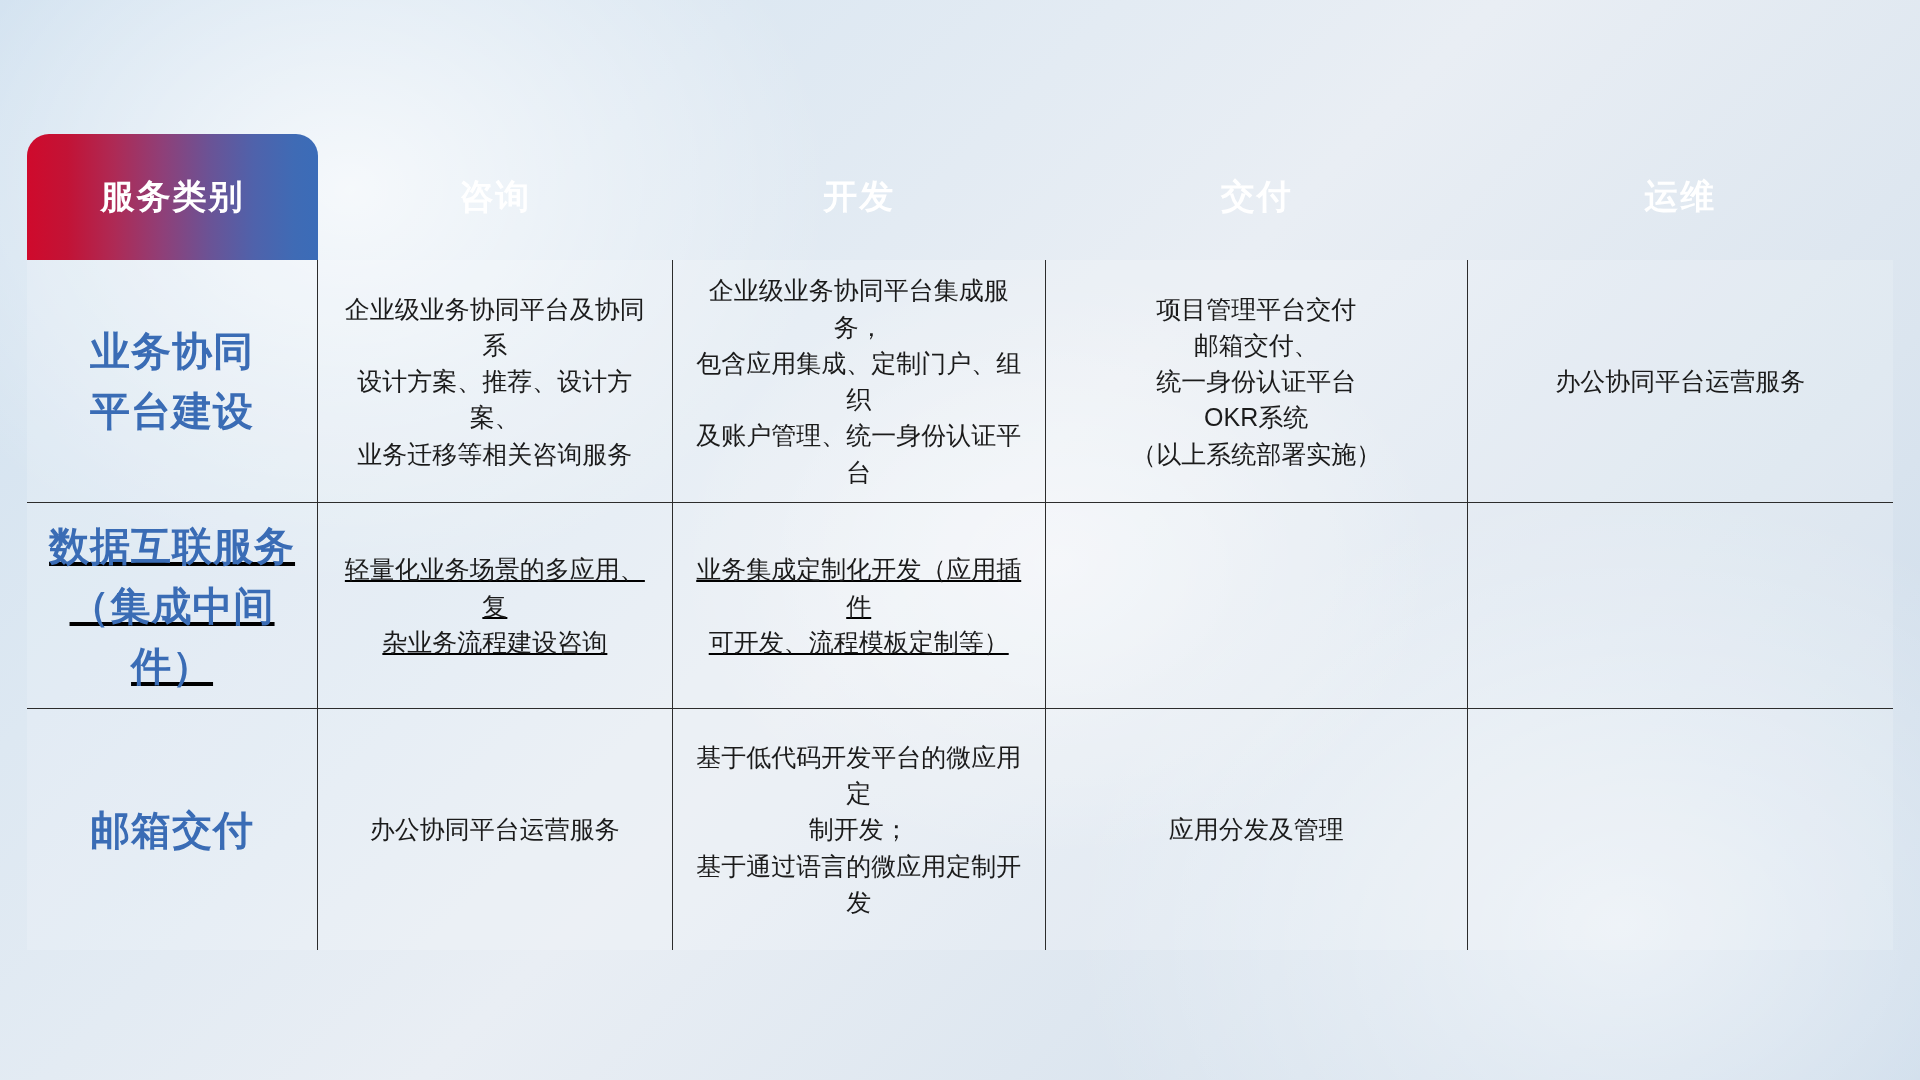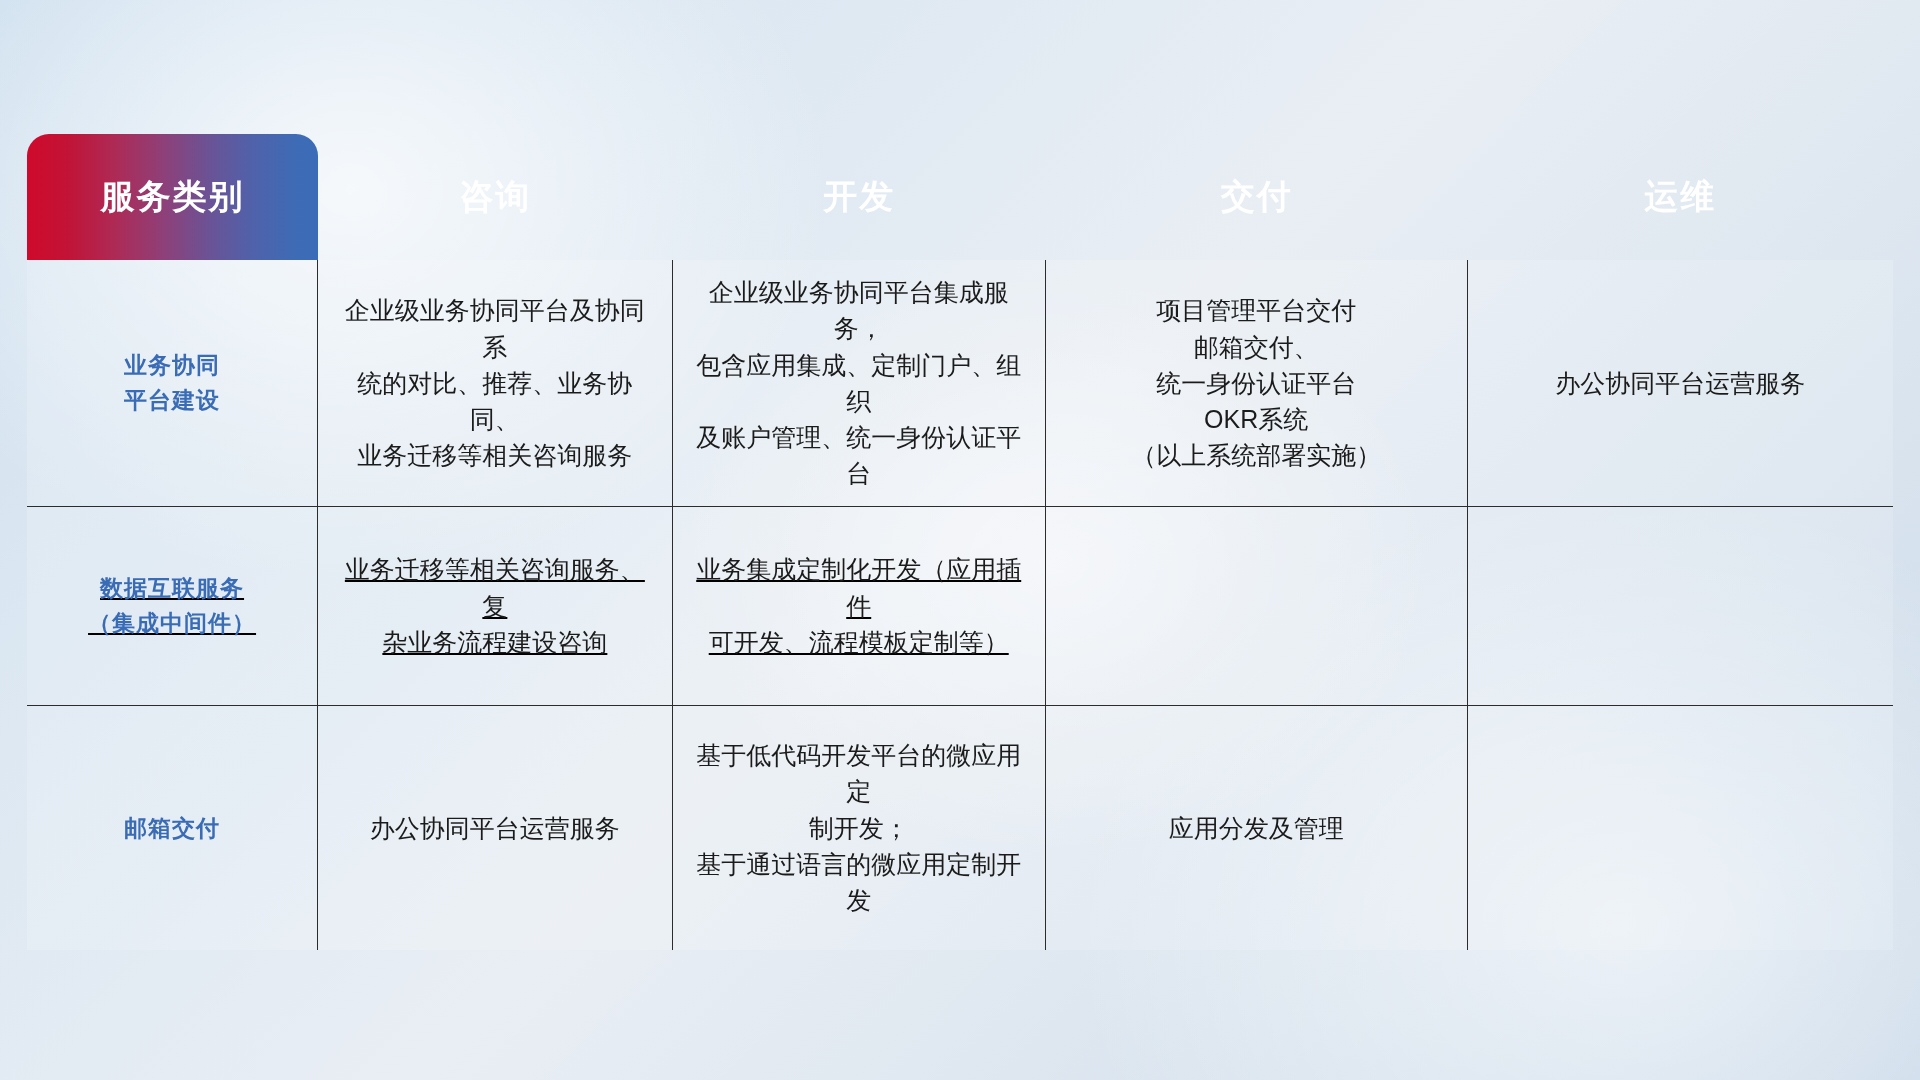--- a/index.html
+++ b/index.html
@@ -103,21 +103,21 @@
     line-height: 1.45;
     color: #1b1b1b;
   }
   tbody tr:last-child td {
     border-bottom: none;
   }
   tbody td.cat {
     border-right: 1.5px solid #2c2c2c;
     color: #3a6cb5;
     font-weight: bold;
-    font-size: 23px;
+    font-size: 40px;
     line-height: 1.5;
     letter-spacing: 1px;
   }
   tbody td.last-col {
     border-right: none;
   }
 
   
   col.c0 { width: 15.6%; }
   col.c1 { width: 19.0%; }
@@ -171,21 +171,21 @@
       </tr>
     </thead>
     <tbody>
       <tr class="r0">
         <td class="cat">
           <span class="cell-text">业务协同
 平台建设</span>
         </td>
         <td>
           <span class="cell-text">企业级业务协同平台及协同系
-统的对比、推荐、业务协同、
+设计方案、推荐、设计方案、
 业务迁移等相关咨询服务</span>
         </td>
         <td>
           <span class="cell-text">企业级业务协同平台集成服务，
 包含应用集成、定制门户、组织
 及账户管理、统一身份认证平台</span>
         </td>
         <td>
           <span class="cell-text">项目管理平台交付
 邮箱交付、
@@ -196,21 +196,21 @@
         <td class="last-col">
           <span class="cell-text">办公协同平台运营服务</span>
         </td>
       </tr>
       <tr class="r1">
         <td class="cat">
           <span class="cell-text">数据互联服务
 （集成中间件）</span>
         </td>
         <td>
-          <span class="cell-text">业务迁移等相关咨询服务、复
+          <span class="cell-text">轻量化业务场景的多应用、复
 杂业务流程建设咨询</span>
         </td>
         <td>
           <span class="cell-text">业务集成定制化开发（应用插件
 可开发、流程模板定制等）</span>
         </td>
         <td>
           <span class="cell-text"></span>
         </td>
         <td class="last-col">

